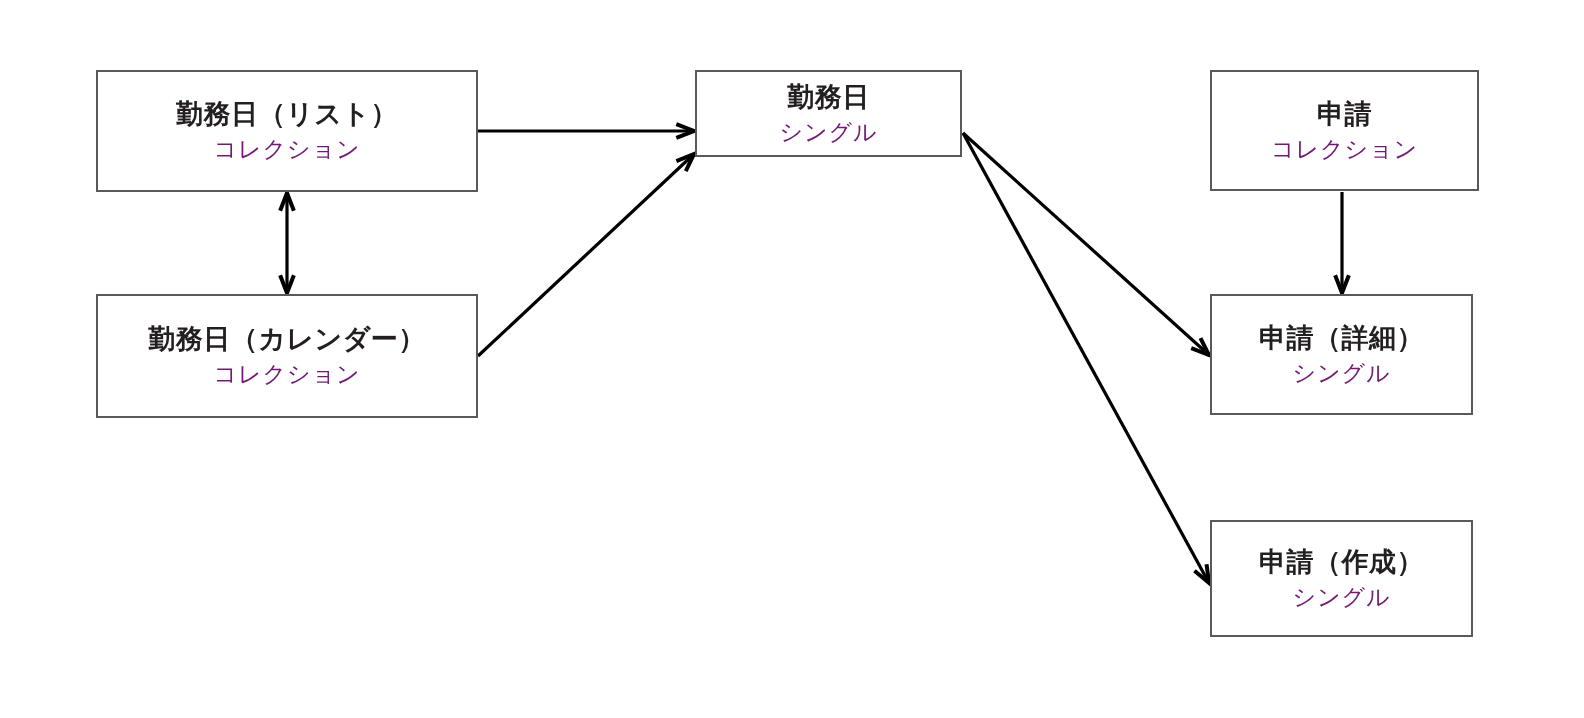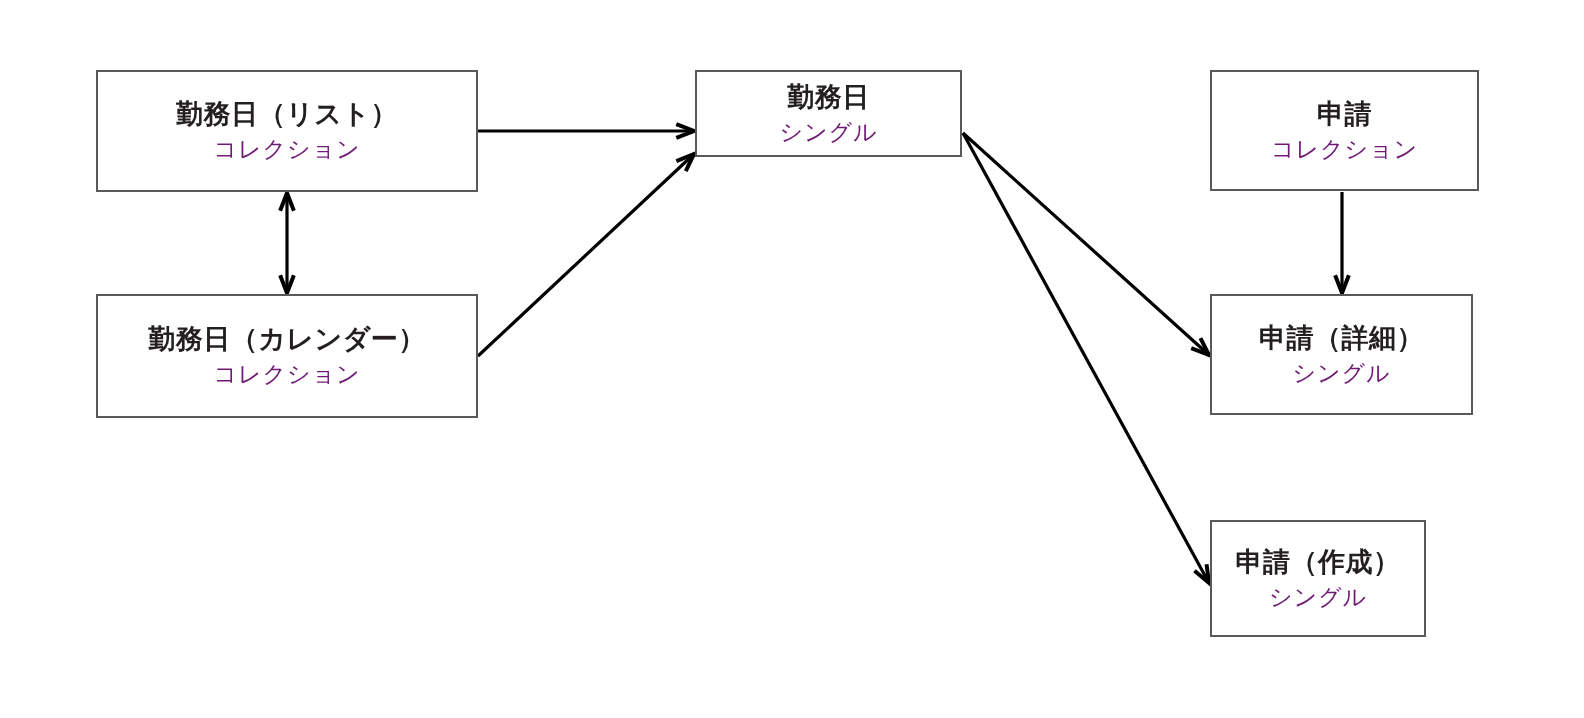--- a/index.html
+++ b/index.html
@@ -110,18 +110,18 @@
   <div class="node-box" style="left: 1210px; top: 70px; width: 269px; height: 121px; border-color: rgb(88, 89, 91);">
     <div class="node-title">申請</div>
     <div class="node-subtitle">コレクション</div>
   </div>
 
   <div class="node-box" style="left: 1210px; top: 294px; width: 263px; height: 121px; border-color: rgb(88, 89, 91);">
     <div class="node-title">申請（詳細）</div>
     <div class="node-subtitle">シングル</div>
   </div>
 
-  <div class="node-box" style="left: 1210px; top: 520px; width: 216px; height: 117px; border-color: rgb(88, 89, 91);">
+  <div class="node-box" style="left: 1210px; top: 520px; width: 263px; height: 117px; border-color: rgb(88, 89, 91);">
     <div class="node-title">申請（作成）</div>
     <div class="node-subtitle">シングル</div>
   </div>
 
 </div>
 
 </body></html>

